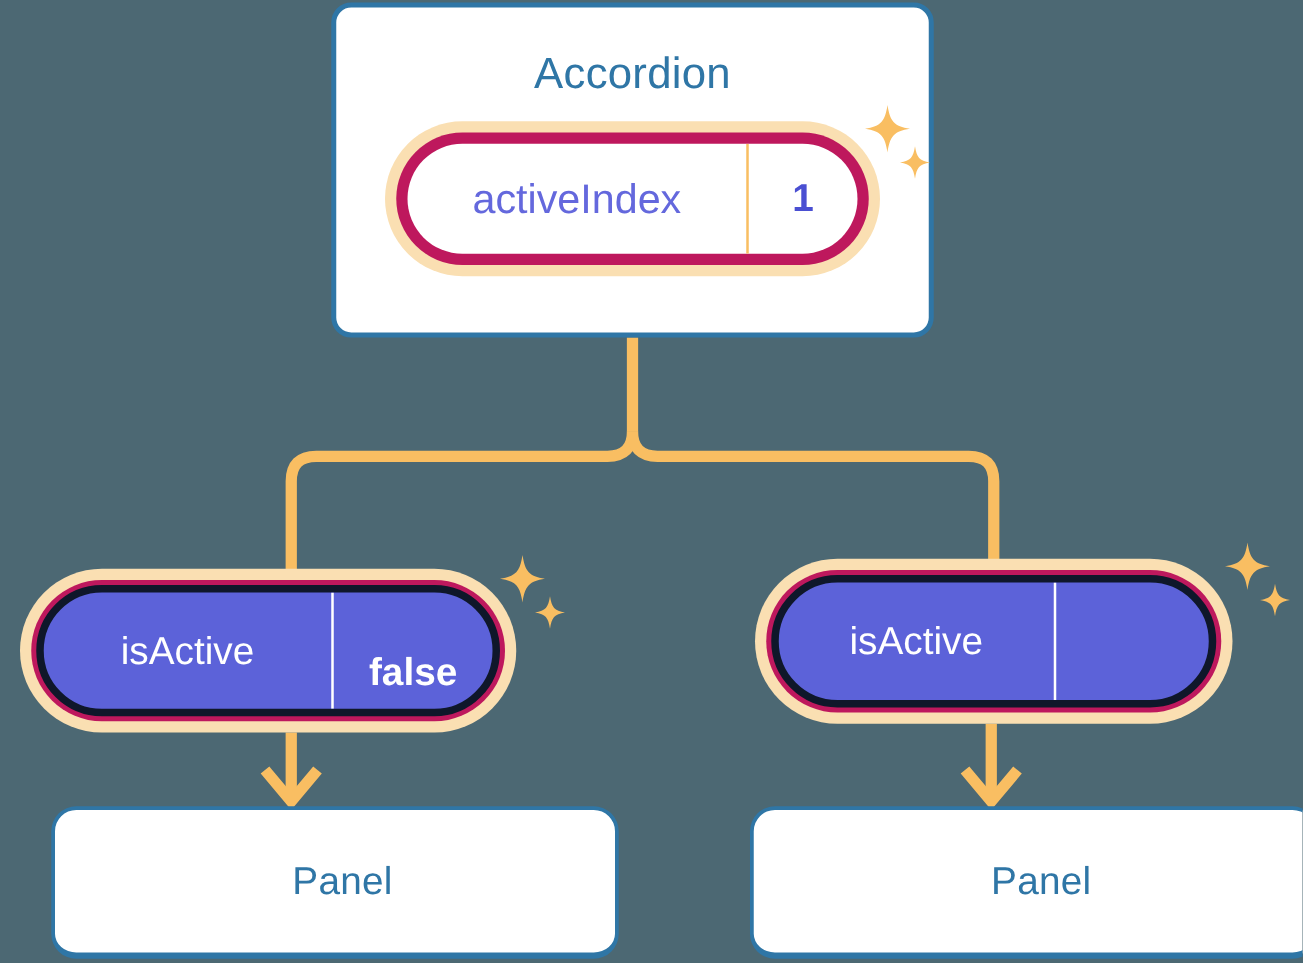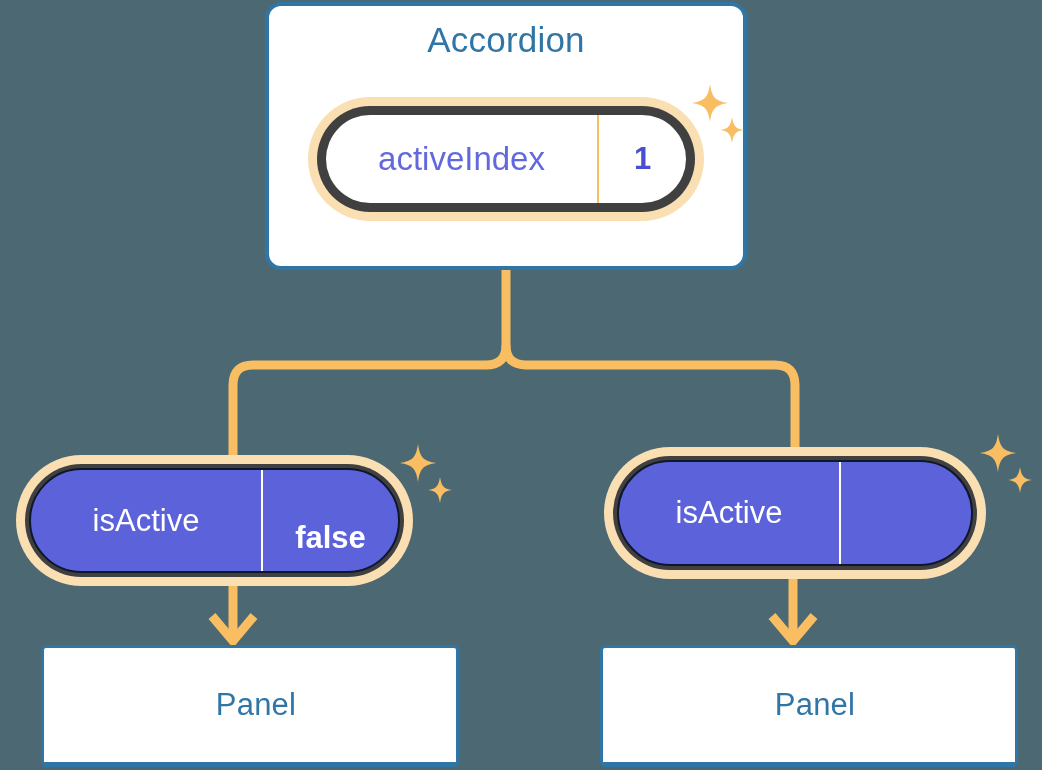--- a/index.html
+++ b/index.html
@@ -44,31 +44,31 @@
     white-space: nowrap;
   }
 
   #accordion-card {
     left: 265px;
     top: 2px;
     width: 482px;
     height: 268px;
   }
   #accordion-card .card-title {
-    margin-top: 14px;
+    margin-top: 33px;
     font-size: 35px;
   }
 
   .panel-card {
     top: 645px;
-    width: 418px;
+    width: 454px;
     height: 122px;
     border-width: 3px;
     border-bottom-width: 5px;
-    border-radius: 5px;
+    border-radius: 20px;
     display: flex;
     align-items: center;
     justify-content: center;
     padding-left: 12px;
   }
   #panel-card-left  { left: 41px; }
   #panel-card-right { left: 600px; }
   .panel-card .card-title { font-size: 31px; }
 
   
@@ -76,21 +76,21 @@
     position: absolute;
     border-radius: 999px;
     background: #FADFB2;
     display: flex;
     align-items: center;
     justify-content: center;
     box-sizing: border-box;
   }
   .pill-ring {
     border-radius: 999px;
-    background: #404040;
+    background: #be185d;
     display: flex;
     align-items: center;
     justify-content: center;
     box-sizing: border-box;
   }
   .pill-body {
     border-radius: 999px;
     display: flex;
     align-items: stretch;
     box-sizing: border-box;
@@ -142,21 +142,21 @@
   }
   .prop-pill-halo .pill-ring {
     width: 100%;
     height: 100%;
     padding: 4px;
   }
   .prop-pill-halo .pill-body {
     width: 100%;
     height: 100%;
     background: #5C62D9;
-    border: 2px solid #0f172a;
+    border: 6px solid #0f172a;
   }
   .prop-pill-halo .pill-key {
     color: #FFFFFF;
     font-size: 31px;
     font-weight: 400;
     border-right: 2px solid #FFFFFF;
   }
   .prop-pill-halo .pill-val {
     color: #FFFFFF;
     font-size: 31px;

